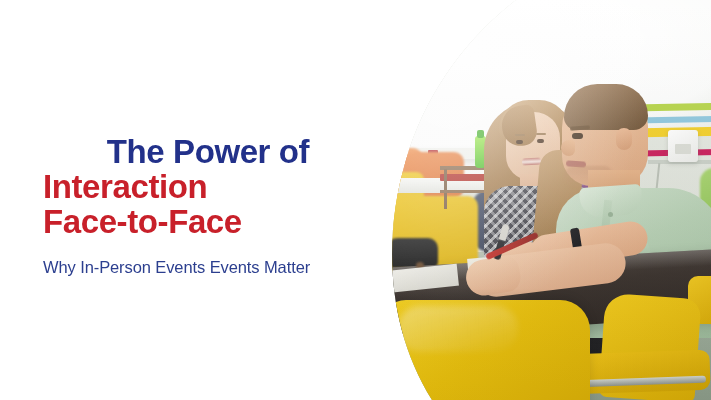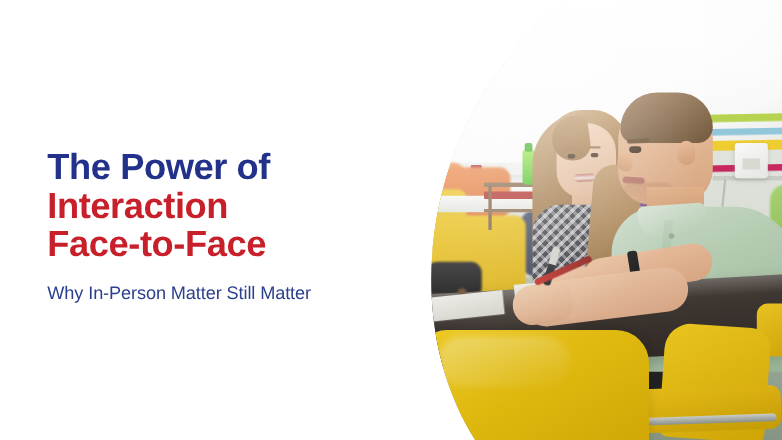--- a/index.html
+++ b/index.html
@@ -25,21 +25,21 @@
     width: 330px;
   }
   .title-line {
     font-family: "Liberation Sans", sans-serif;
     font-weight: bold;
     font-size: 33px;
     line-height: 35px;
     letter-spacing: -0.4px;
     white-space: nowrap;
   }
-  .title-blue { color: #22318a; }
+  .title-blue { color: #22318a; text-align: center; }
   .title-red  { color: #c8202a; }
 
   .subtitle {
     margin-top: 18px;
     font-family: "Liberation Sans", sans-serif;
     font-weight: normal;
     font-size: 16.5px;
     line-height: 20px;
     letter-spacing: -0.1px;
     color: #2c3f8f;
@@ -423,21 +423,21 @@
 </style>
 </head>
 <body>
 
 <div id="slide">
 
   <div class="text-block">
     <div class="title-line title-blue">The Power of</div>
     <div class="title-line title-red">Interaction</div>
     <div class="title-line title-red">Face-to-Face</div>
-    <div class="subtitle">Why In-Person Matter Still Matter</div>
+    <div class="subtitle">Why In-Person Events Events Matter</div>
   </div>
 
   <div class="photo-frame">
     <div class="photo">
 
       <div class="wall"></div>
       <div class="window"></div>
       <div class="window2"></div>
       <div class="window-sill"></div>
       <div class="sill-marker"></div>

